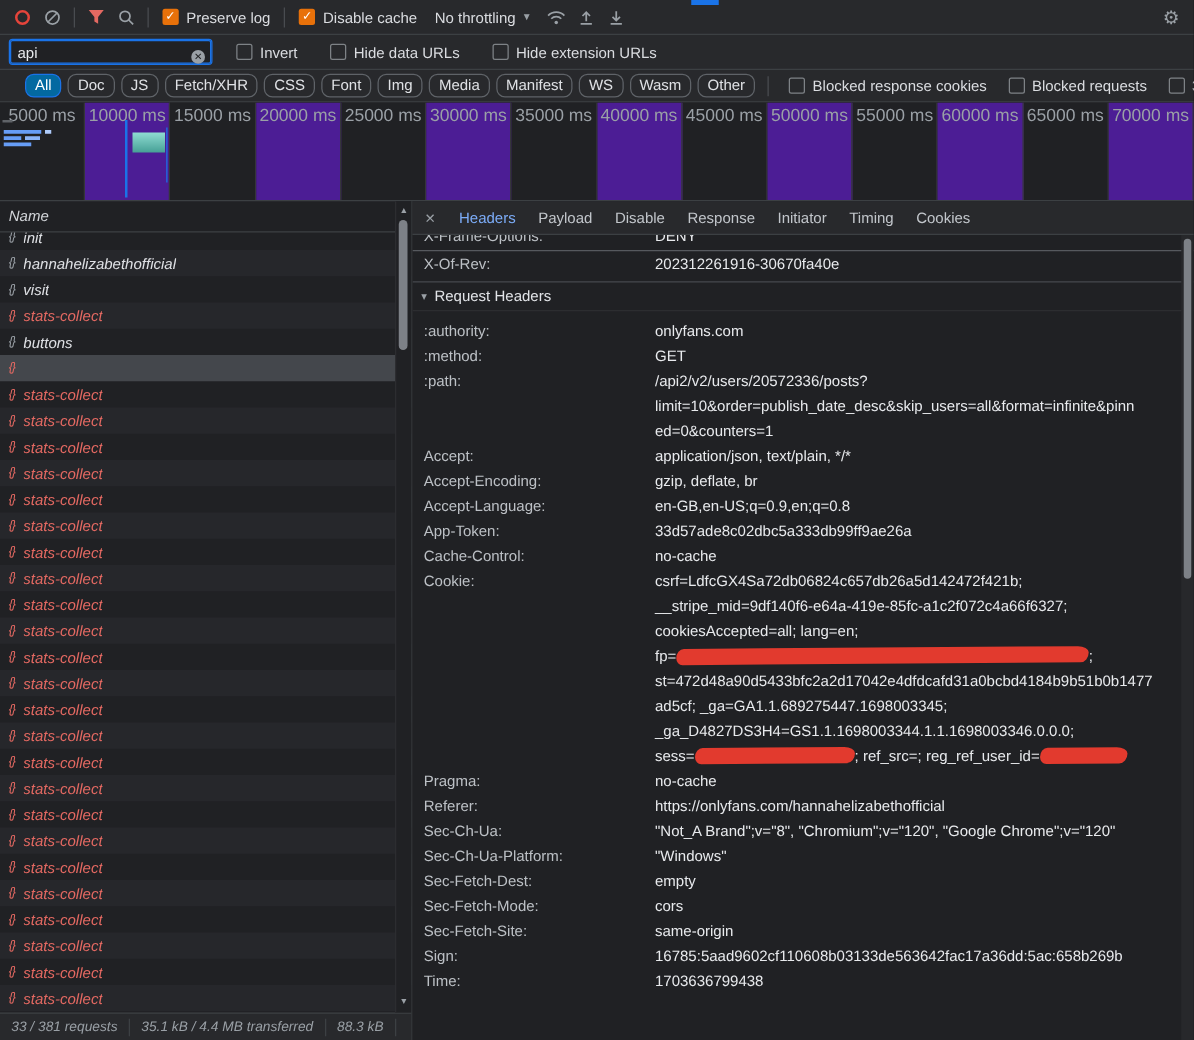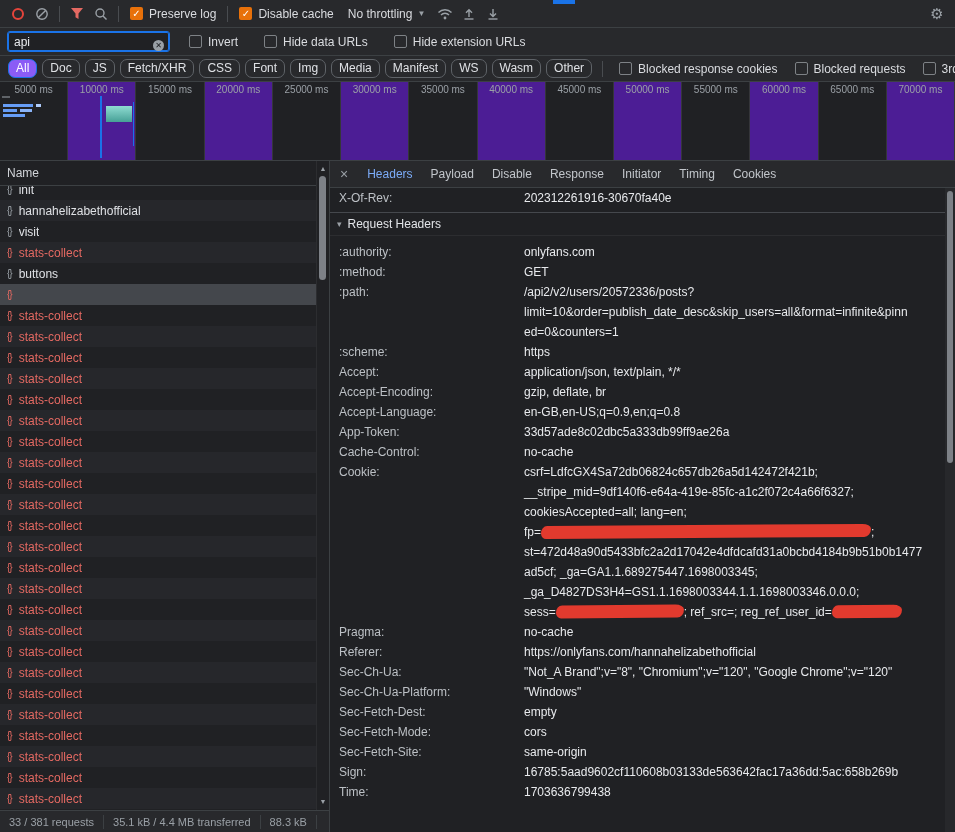--- a/index.html
+++ b/index.html
@@ -21,30 +21,30 @@
   .gear{margin-left:auto;font-size:15px;color:#9aa0a6;width:24px;text-align:center;}
   .blue-strip{position:absolute;left:553px;top:0;width:22px;height:4px;background:#1a73e8;}
   
   .filter-row{height:28px;flex:0 0 28px;background:#28292c;border-bottom:1px solid #3c4043;display:flex;align-items:center;padding:0 8px;box-sizing:border-box;gap:14px;}
   .filter-wrap{position:relative;display:flex;align-items:flex-end;}
   .filter-input{width:136px;height:17px;background:#202124;border:1px solid #1a73e8;outline:1px solid #1a73e8;border-radius:2px;color:#e8eaed;font:12px "Liberation Sans","DejaVu Sans",sans-serif;padding:0 18px 0 5px;}
   .clear-x{position:absolute;right:5px;width:11px;height:11px;border-radius:50%;background:#9aa0a6;color:#202124;font-size:8px;line-height:11px;text-align:center;}
   
   .types-row{height:26px;flex:0 0 26px;background:#28292c;border-bottom:1px solid #3c4043;display:flex;align-items:center;padding:0 8px;box-sizing:border-box;gap:5px;}
   .pill{border:1px solid #5f6368;border-radius:7px;background:transparent;color:#dfe1e5;font:12px "Liberation Sans","DejaVu Sans",sans-serif;padding:1px 7px;line-height:15px;cursor:default;}
-  .pill.sel{background:#8b5cf6;border-color:#1a73e8;color:#fff;}
+  .pill.sel{background:#0369a1;border-color:#1a73e8;color:#fff;margin-left:12px;}
   
   .overview{height:78px;flex:0 0 78px;border-bottom:1px solid #3c4043;position:relative;display:flex;background:#202124;overflow:hidden;}
   .ov-col{flex:1;border-right:1px solid #35363a;text-align:center;min-width:0;}
   .ov-col.alt{background:#4c1d95;text-decoration:underline;}
-  .ov-label{display:inline-block;margin-top:2px;font-size:10px;color:#9aa0a6;white-space:nowrap;}
+  .ov-label{display:inline-block;margin-top:2px;font-size:14px;color:#9aa0a6;white-space:nowrap;}
   .wf{position:absolute;}
   
   .main{flex:1;display:flex;min-height:0;}
-  .left-pane{width:330px;flex:0 0 330px;border-right:1px solid #3c4043;box-sizing:border-box;display:flex;flex-direction:column;position:relative;min-height:0;}
+  .left-pane{width:330px;flex:0 0 330px;border-right:1px solid #3c4043;box-sizing:border-box;display:flex;flex-direction:column;position:relative;min-height:0;font-style:italic;}
   .name-header{height:25px;flex:0 0 25px;line-height:24px;padding-left:7px;border-bottom:1px solid #3c4043;color:#d2d5d9;box-sizing:border-box;}
   .rows{flex:1;overflow:hidden;min-height:0;}
   .req-row{height:21px;display:flex;align-items:center;gap:7px;padding:0 16px 0 7px;color:#dfe1e5;overflow:hidden;}
   .req-row.alt{background:#26272b;}
   .req-row.sel{background:#44474c;}
   .req-row.clip{margin-top:-7px;}
   .req-icon{font-size:10px;color:#9aa0a6;letter-spacing:-1px;flex:0 0 auto;}
   .req-row.err{color:#e46962;}
   .req-row.err .req-icon{color:#e46962;}
   .req-label{white-space:nowrap;overflow:hidden;text-overflow:ellipsis;}
@@ -328,20 +328,26 @@
         <div class="sb-arrow down">▼</div>
       </div>
     </div>
 
     <div class="right-pane">
       <div class="tabbar">
         <span class="tab-close">×</span>
         <span id="tabs"><span class="tab sel">Headers</span><span class="tab">Payload</span><span class="tab">Disable</span><span class="tab">Response</span><span class="tab">Initiator</span><span class="tab">Timing</span><span class="tab">Cookies</span></span>
       </div>
       <div class="hdrs">
+        <div class="clip-wrap" id="general-clip">
+            <div class="hdr-row">
+              <div class="hdr-key">X-Frame-Options:</div>
+              <div class="hdr-val">DENY</div>
+            </div>
+          </div>
         <div id="general-rest">
             <div class="hdr-row">
               <div class="hdr-key">X-Of-Rev:</div>
               <div class="hdr-val">202312261916-30670fa40e</div>
             </div>
           </div>
         <div class="section-sep"></div>
         <div class="section-hdr">
           <span class="disclosure">▾</span>
           <span>Request Headers</span>
@@ -355,24 +361,20 @@
               <div class="hdr-key">:method:</div>
               <div class="hdr-val">GET</div>
             </div>
             <div class="hdr-row">
               <div class="hdr-key">:path:</div>
               <div class="hdr-val">
                 <div class="hdr-line">/api2/v2/users/20572336/posts?</div>
                 <div class="hdr-line">limit=10&amp;order=publish_date_desc&amp;skip_users=all&amp;format=infinite&amp;pinn</div>
                 <div class="hdr-line">ed=0&amp;counters=1</div>
               </div>
-            </div>
-            <div class="hdr-row">
-              <div class="hdr-key">:scheme:</div>
-              <div class="hdr-val">https</div>
             </div>
             <div class="hdr-row">
               <div class="hdr-key">Accept:</div>
               <div class="hdr-val">application/json, text/plain, */*</div>
             </div>
             <div class="hdr-row">
               <div class="hdr-key">Accept-Encoding:</div>
               <div class="hdr-val">gzip, deflate, br</div>
             </div>
             <div class="hdr-row">

